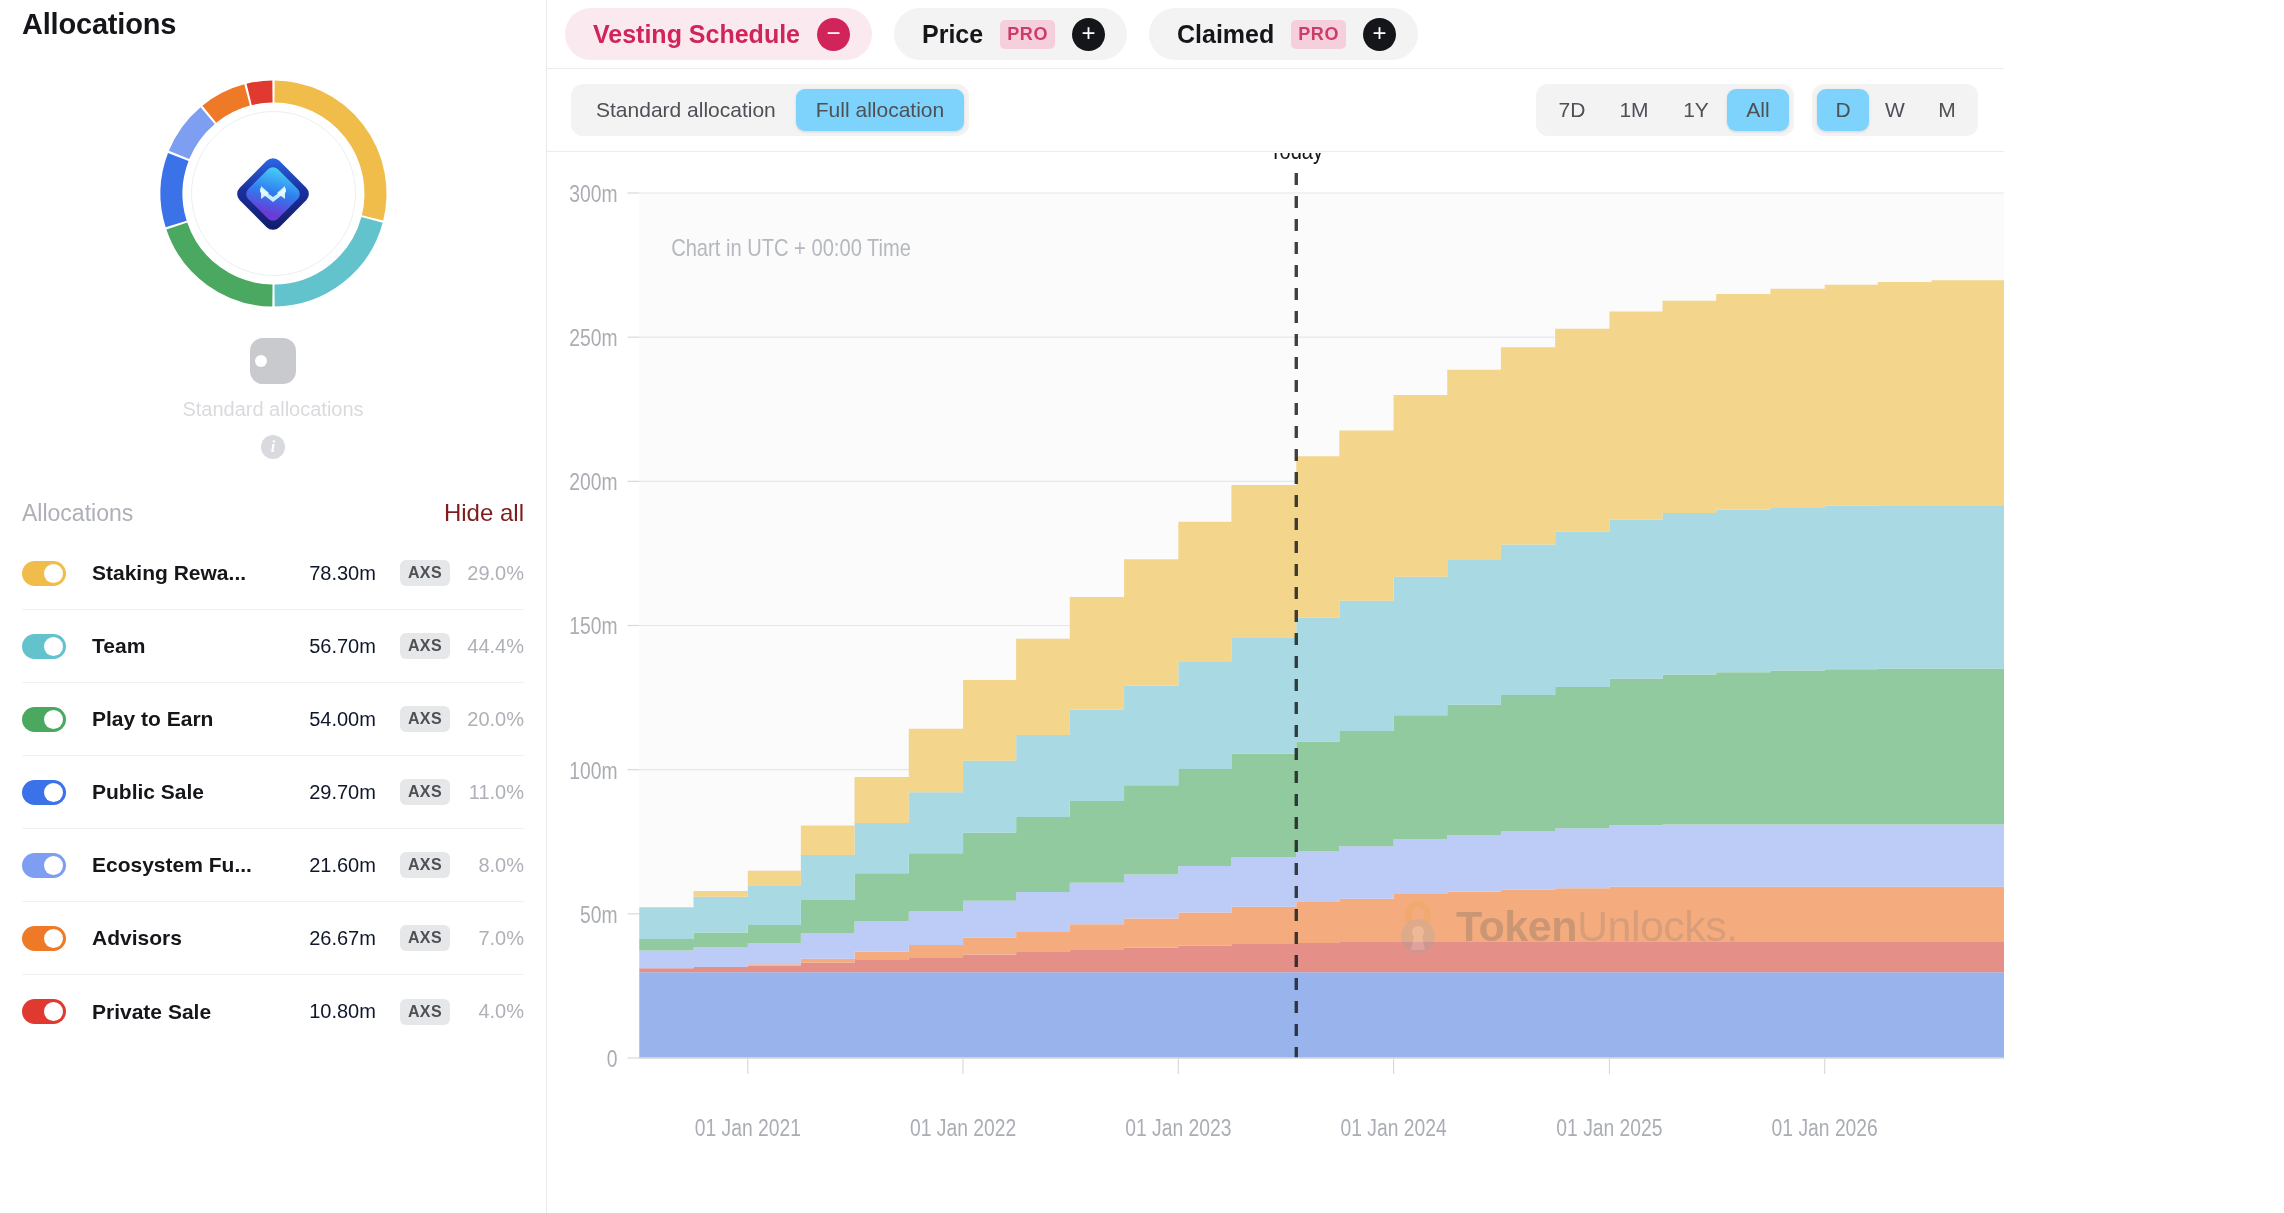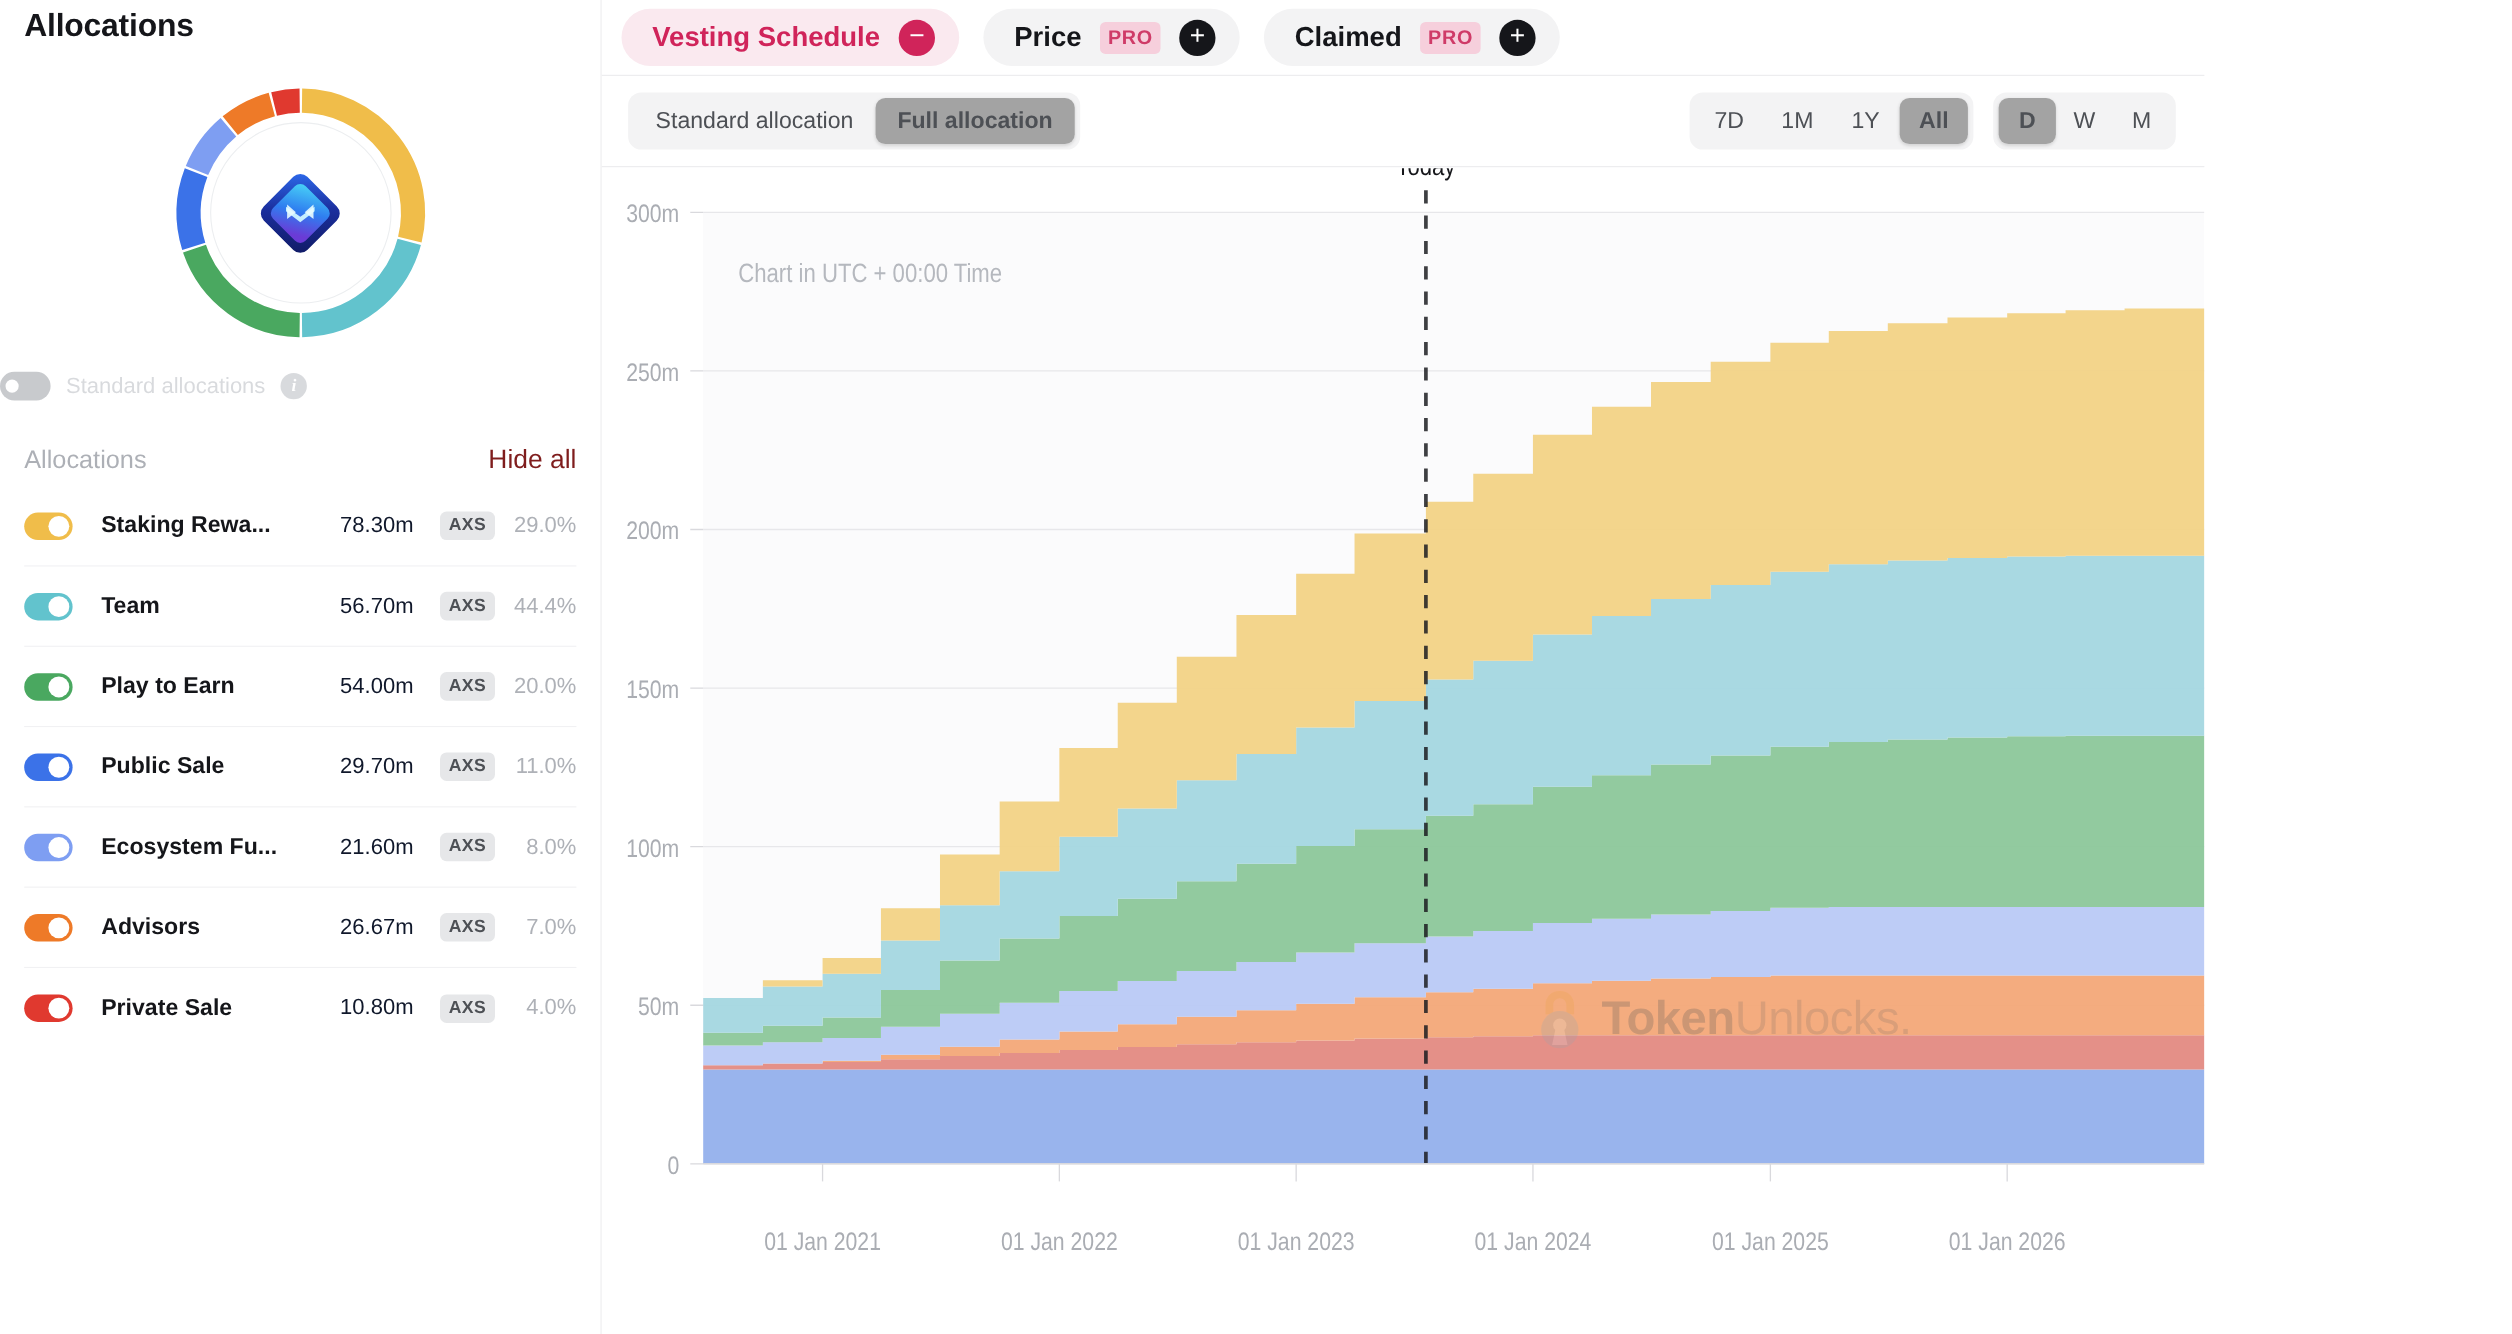--- a/index.html
+++ b/index.html
@@ -34,21 +34,21 @@
     border-radius: 50%; border: 1.5px solid #eceef0; background: #fff;
   }
   .token-logo {
     position: absolute; left: 50%; top: 50%;
     width: 84px; height: 84px; margin: -42px 0 0 -42px;
   }
 
   
   .std-row {
     display: flex; align-items: center; justify-content: flex-start;
-    gap: 14px; margin-top: 22px; opacity: .55;
+    gap: 14px; margin-top: 22px; opacity: .55; flex-direction: column;
   }
   .std-toggle {
     width: 46px; height: 26px; border-radius: 13px;
     background: #9ca0a6; position: relative; flex: 0 0 46px;
   }
   .std-toggle::after {
     content: ""; position: absolute; left: 5px; top: 50%;
     width: 12px; height: 12px; margin-top: -6px;
     border-radius: 50%; background: #fff;
   }
@@ -134,21 +134,21 @@
   }
   .seg {
     display: flex; align-items: center; background: #f3f3f4;
     border-radius: 12px; padding: 5px; height: 52px;
   }
   .seg-item {
     font-size: 21px; color: #4d5055; padding: 0 20px;
     height: 42px; display: flex; align-items: center;
     border-radius: 9px; cursor: pointer; white-space: nowrap;
   }
-  .seg-item.sel { background: #a3a3a3; box-shadow: 0 1px 3px rgba(0,0,0,.13); font-weight: bold; }
+  .seg-item.sel { background: #7dd3fc; box-shadow: 0 1px 3px rgba(0,0,0,.13); }
   .right-segs { display: flex; gap: 18px; }
   .seg.range .seg-item { min-width: 62px; justify-content: center; padding: 0 14px; }
   .seg.gran .seg-item { min-width: 52px; justify-content: center; padding: 0 14px; }
 
   
   .chart-area { position: absolute; left: 0; right: 0; top: 153px; bottom: 0; }
   .chart-svg { display: block; width: 100%; height: 100%; }
 
   
   .watermark {

